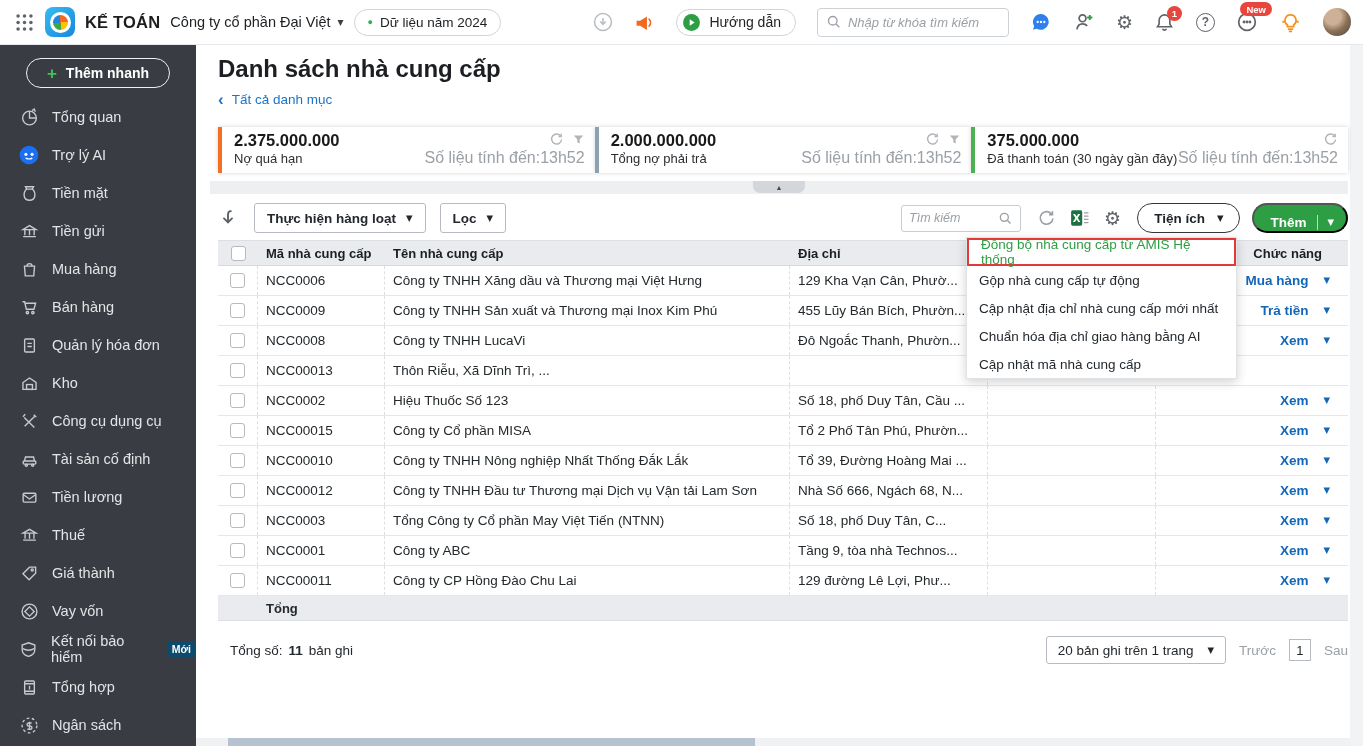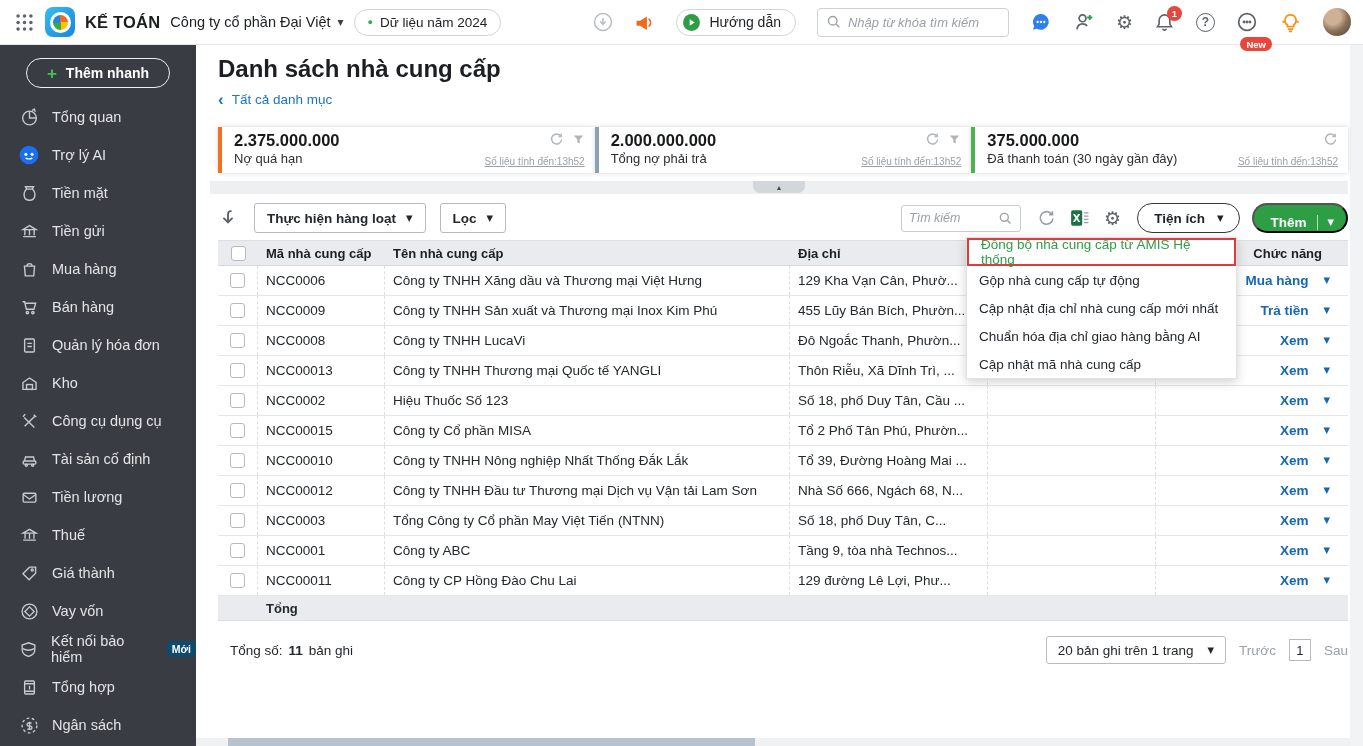--- a/index.html
+++ b/index.html
@@ -27,21 +27,21 @@
                padding:3px 14px 3px 5px; font-size:14px; color:#202326; background:#fff; cursor:pointer; }
   .tb-search { display:flex; align-items:center; gap:6px; width:192px; height:29px; border:1px solid #ccd1d6;
                border-radius:4px; padding:0 8px; }
   .tb-search input { border:none; outline:none; width:100%; font-size:13px; font-style:italic; color:#202326;
                      font-family:"Liberation Sans",sans-serif; }
   .tb-search input::placeholder { color:#9aa0a6; }
   .badge-wrap { position:relative; display:inline-flex; }
   .count-badge { position:absolute; top:-6px; right:-7px; min-width:15px; height:15px; background:#e8453c; color:#fff;
                  border-radius:8px; font-size:9.5px; font-weight:bold; display:grid; place-items:center; padding:0 3px; }
   .new-badge { position:absolute; top:-9px; right:-14px; background:#e8453c; color:#fff; border-radius:8px;
-               font-size:9.5px; font-weight:bold; padding:1.5px 6px;margin-top:35px; }
+               font-size:9.5px; font-weight:bold; padding:1.5px 6px; }
   .q-circle { width:19px; height:19px; border:1.6px solid #5f6368; border-radius:50%; display:grid; place-items:center;
               font-size:12px; font-weight:bold; color:#5f6368; }
   .gear-glyph { font-family:"DejaVu Sans",sans-serif; font-size:19px; color:#5f6368; line-height:1; }
   .avatar { width:28px; height:28px; border-radius:50%;
             background:radial-gradient(circle at 35% 30%, #cdb096 0 30%, #8a7258 55%, #4e4236 100%); }
 
   
   .sidebar { position:absolute; top:45px; left:0; width:196px; bottom:0; background:#393c42; z-index:50; }
   .quick-add { margin:13px auto 10px; width:144px; height:30px; border:1.5px solid #eef0f1; border-radius:16px;
                display:flex; align-items:center; justify-content:center; gap:9px; color:#fff; font-weight:bold;
@@ -60,21 +60,21 @@
   .breadcrumb { position:absolute; left:22px; top:47px; display:flex; align-items:center; gap:8px;
                 color:#1b74c5; font-size:13.5px; cursor:pointer; }
   .breadcrumb .bk { font-size:17px; font-weight:bold; line-height:.8; }
 
   .stats { position:absolute; left:22px; top:82px; width:1130px; height:46px; display:flex; }
   .stat-card { position:relative; flex:1; background:#fff; box-shadow:0 0 4px rgba(0,0,0,.18); padding:4px 10px 0 16px; }
   .stat-accent { position:absolute; left:0; top:0; bottom:0; width:4px; background:#ccc; }
   .stat-value { font-size:16.5px; font-weight:bold; color:#17191b; }
   .stat-label { font-size:13px; color:#2b2f33; margin-top:1px; }
   .stat-icons { position:absolute; right:10px; top:5px; display:flex; gap:8px; align-items:center; }
-  .stat-asof { position:absolute; right:10px; bottom:6px; font-size:10px; color:#9aa0a6;text-decoration:underline; }
+  .stat-asof { position:absolute; right:10px; bottom:6px; font-size:16px; color:#9aa0a6; }
 
   .collapse-strip { position:absolute; left:14px; right:15px; top:136px; height:13px; background:#edeff1; }
   .collapse-pill { position:absolute; left:50%; transform:translateX(-50%); top:0; width:52px; height:12px;
                    background:#d3d7db; border-radius:0 0 7px 7px; display:grid; place-items:center;
                    font-size:7px; color:#45494e; cursor:pointer; }
 
   .toolbar { position:absolute; left:22px; right:15px; top:158px; height:30px; display:flex; align-items:center; }
   .tbtn { height:30px; border:1px solid #b6bbc1; border-radius:3px; background:#fff; display:flex; align-items:center;
           gap:10px; padding:0 12px; font-size:13.5px; font-weight:bold; color:#24282c; cursor:pointer; }
   .caret { font-size:8.5px; line-height:1; font-family:"DejaVu Sans",sans-serif; }
@@ -617,21 +617,20 @@
             <span>Xem</span>
             <span class="caret">▼</span>
           </div>
         </div>
 
         <div class="trow">
           <div class="cell c-check">
             <span class="checkbox"></span>
           </div>
           <div class="cell">NCC00013</div>
-          <div class="cell">Công ty TNHH Thương mại Quốc tế YANGLI</div>
           <div class="cell">Thôn Riễu, Xã Dĩnh Trì, ...</div>
           <div class="cell"></div>
           <div class="cell c-action">
             <span>Xem</span>
             <span class="caret">▼</span>
           </div>
         </div>
 
         <div class="trow">
           <div class="cell c-check">

